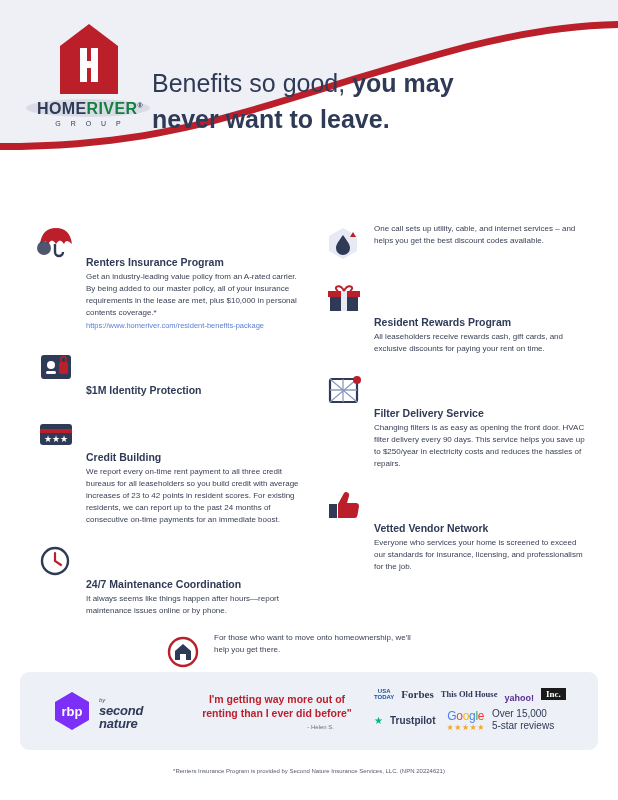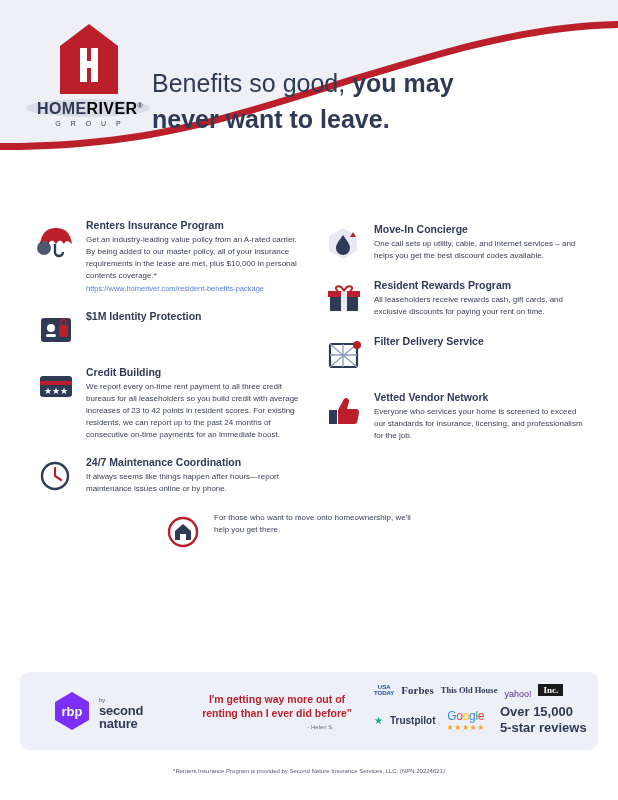--- a/index.html
+++ b/index.html
@@ -44,21 +44,21 @@
   .logo-text {
     position: absolute;
     left: 0; top: 78px;
     width: 120px;
     text-align: center;
   }
   .logo-home {
     font-size: 16px; font-weight: bold; letter-spacing: .4px;
     color: #2f3a56;
   }
-  .logo-home .river { color: #000000; }
+  .logo-home .river { color: #15803d; }
   .logo-group {
     margin-top: 2px;
     font-size: 7px; letter-spacing: 4px; color: #2f3a56;
   }
   .header-title {
     position: absolute;
     left: 152px; top: 30px;
     width: 440px;
     font-size: 25px;
     line-height: 1.42;
@@ -91,20 +91,21 @@
     height: 42px;
     margin-right: 8px;
     position: relative;
   }
   .item-body { flex: 1; padding-top: 1px; }
   .item-title {
     font-size: 10.5px;
     font-weight: bold;
     color: #2f3a56;
     margin-bottom: 3px;
+    margin-top: 37px;
   }
   .item-text {
     font-size: 8px;
     line-height: 1.5;
     color: #3b4256;
   }
   .item-link {
     font-size: 7.5px;
     line-height: 1.45;
     color: #5b7fd4;
@@ -142,21 +143,21 @@
     width: 168px;
     display: flex;
     align-items: flex-end;
     padding-left: 32px;
   }
   .rbp-badge {
     width: 40px; height: 40px;
     position: relative;
     margin-right: 7px;
   }
-  .sn-text { line-height: 1.05; }
+  .sn-text { line-height: 1.05; font-style: italic; }
   .sn-by { font-size: 6px; color: #4a4f63; }
   .sn-name {
     font-size: 13px; font-weight: bold; color: #2f3a56;
     letter-spacing: -.2px;
   }
   .banner-quote {
     width: 178px;
     text-align: center;
     padding: 0 4px;
   }
@@ -169,46 +170,46 @@
   .quote-attr {
     font-size: 6px;
     color: #6a7085;
     text-align: right;
     margin-top: 4px;
     padding-right: 28px;
   }
   .banner-press {
     flex: 1;
     padding-left: 8px;
-    padding-right: 4px;
+    padding-right: 20px;
   }
   .press-row {
     display: flex;
     align-items: center;
     gap: 7px;
     margin-bottom: 5px;
     flex-wrap: nowrap;
   }
   .press-item {
     font-size: 9px;
     font-weight: bold;
     color: #2f3a56;
     white-space: nowrap;
   }
   .press-usa { font-size: 6px; line-height: 1.0; color: #1456a0; font-weight: bold; text-align:center;}
   .press-forbes { font-family: "Liberation Serif", serif; font-size: 11px; }
   .press-house { font-family: "Liberation Serif", serif; font-size: 8.5px; color:#2f3a56;}
-  .press-yahoo { font-size: 9px; color: #5c2d91; font-weight: normal; margin-top: 8px;}
+  .press-yahoo { font-size: 9px; color: #5c2d91; font-weight: bold; margin-top: 8px;}
   .press-inc { background:#1a1a1a; color:#fff; font-size:9px; font-weight:bold; padding:1px 5px; font-family:"Liberation Serif", serif;}
   .press-trust { font-size: 10px; color: #2f3a56; font-weight: bold; text-align: center; }
   .press-google { font-size: 12px; font-weight: normal; letter-spacing:-.3px;}
   .g-b{color:#4285f4}.g-r{color:#ea4335}.g-y{color:#fbbc05}.g-g{color:#34a853}
   .stars { color: #f5a623; font-size: 8px; letter-spacing: .5px; }
   .press-count {
-    font-size: 13px; font-weight: bold; color: #2f3a56; line-height: 1.25; margin-left: 8px;
+    font-size: 10px; font-weight: normal; color: #2f3a56; line-height: 1.25;
   }
 
   .disclaimer {
     position: absolute;
     left: 0; top: 768px;
     width: 618px;
     text-align: center;
     font-size: 6px;
     color: #555b6e;
   }
@@ -326,21 +327,20 @@
 
       <div class="item">
         <div class="item-icon">
           <svg viewBox="0 0 44 42">
               <polygon points="21,6 35,14 35,29 21,37 7,29 7,14" fill="#e7eaf3"></polygon>
               <path d="M21 13 C25 19 28 22 28 26 a7 7 0 0 1-14 0 c0-4 3-7 7-13Z" fill="#2f3a56"></path>
               <path d="M31 10 l3 5 l-6 0 Z" fill="#bb1f2a"></path>
             </svg>
         </div>
         <div class="item-body">
-          <div class="item-title">Move-In Concierge</div>
           <div class="item-text">One call sets up utility, cable, and internet services – and helps you get the best discount codes available.</div>
         </div>
       </div>
 
       <div class="item">
         <div class="item-icon">
           <svg viewBox="0 0 44 42">
               <rect x="8" y="18" width="28" height="15" fill="#2f3a56"></rect>
               <rect x="6" y="13" width="32" height="6" fill="#bb1f2a"></rect>
               <rect x="19" y="13" width="6" height="20" fill="#e7eaf3"></rect>
@@ -357,20 +357,21 @@
       <div class="item">
         <div class="item-icon">
           <svg viewBox="0 0 44 42">
               <rect x="8" y="10" width="27" height="23" rx="2" fill="none" stroke="#2f3a56" stroke-width="2.2"></rect>
               <path d="M8 10 L35 33 M35 10 L8 33 M21 10 L21 33 M8 21 L35 21" stroke="#8c9bbd" stroke-width="1.3"></path>
               <circle cx="35" cy="11" r="4" fill="#bb1f2a"></circle>
             </svg>
         </div>
         <div class="item-body">
           <div class="item-title">Filter Delivery Service</div>
+          <div class="item-text">Changing filters is as easy as opening the front door. HVAC filter delivery every 90 days. This service helps you save up to $250/year in electricity costs and reduces the hassles of repairs.</div>
         </div>
       </div>
 
       <div class="item">
         <div class="item-icon">
           <svg viewBox="0 0 44 42">
               <rect x="7" y="20" width="8" height="14" fill="#2f3a56"></rect>
               <path d="M16 20 L22 9 a3 3 0 0 1 5 3 l-2 7 h9 a3 3 0 0 1 3 3.4 l-1.6 9 a3 3 0 0 1-3 2.6 H16 Z" fill="#bb1f2a"></path>
             </svg>
         </div>

